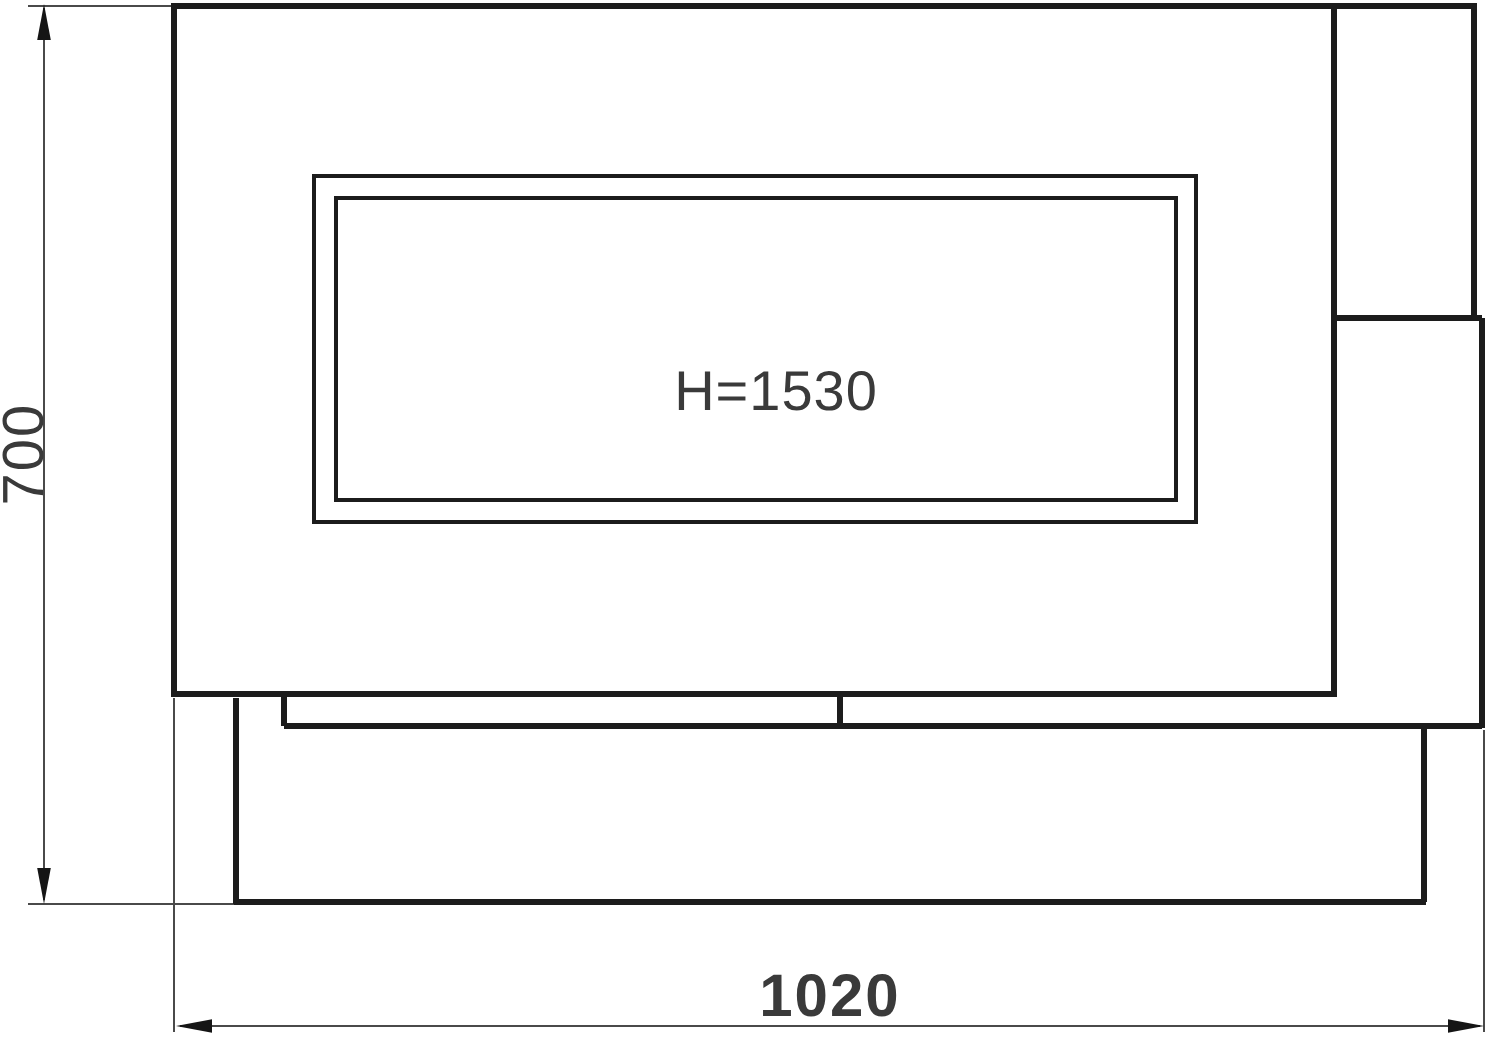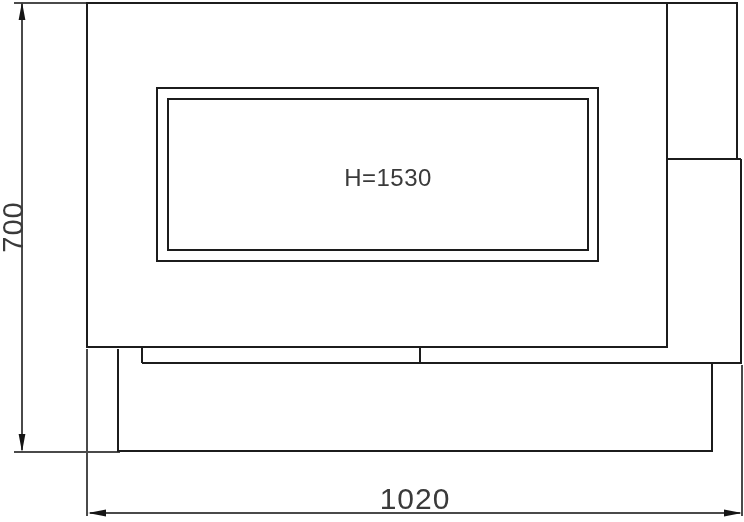--- a/index.html
+++ b/index.html
@@ -57,25 +57,26 @@
   }
   #label-700 {
     left: 13px;
     top: 227px;
     transform: translate(-50%, -50%) rotate(-90deg);
     font-size: 29px;
   }
   #label-1020 {
     left: 415px;
     top: 499px;
+    font-weight: bold;
   }
   #label-window {
     left: 388px;
-    top: 178px;
-    font-size: 24px;
+    top: 196px;
+    font-size: 28px;
     letter-spacing: 0.5px;
   }
 </style>
 </head>
 <body>
 
 <div id="canvas">
 
   <svg width="744" height="522" viewBox="0 0 744 522">
 

